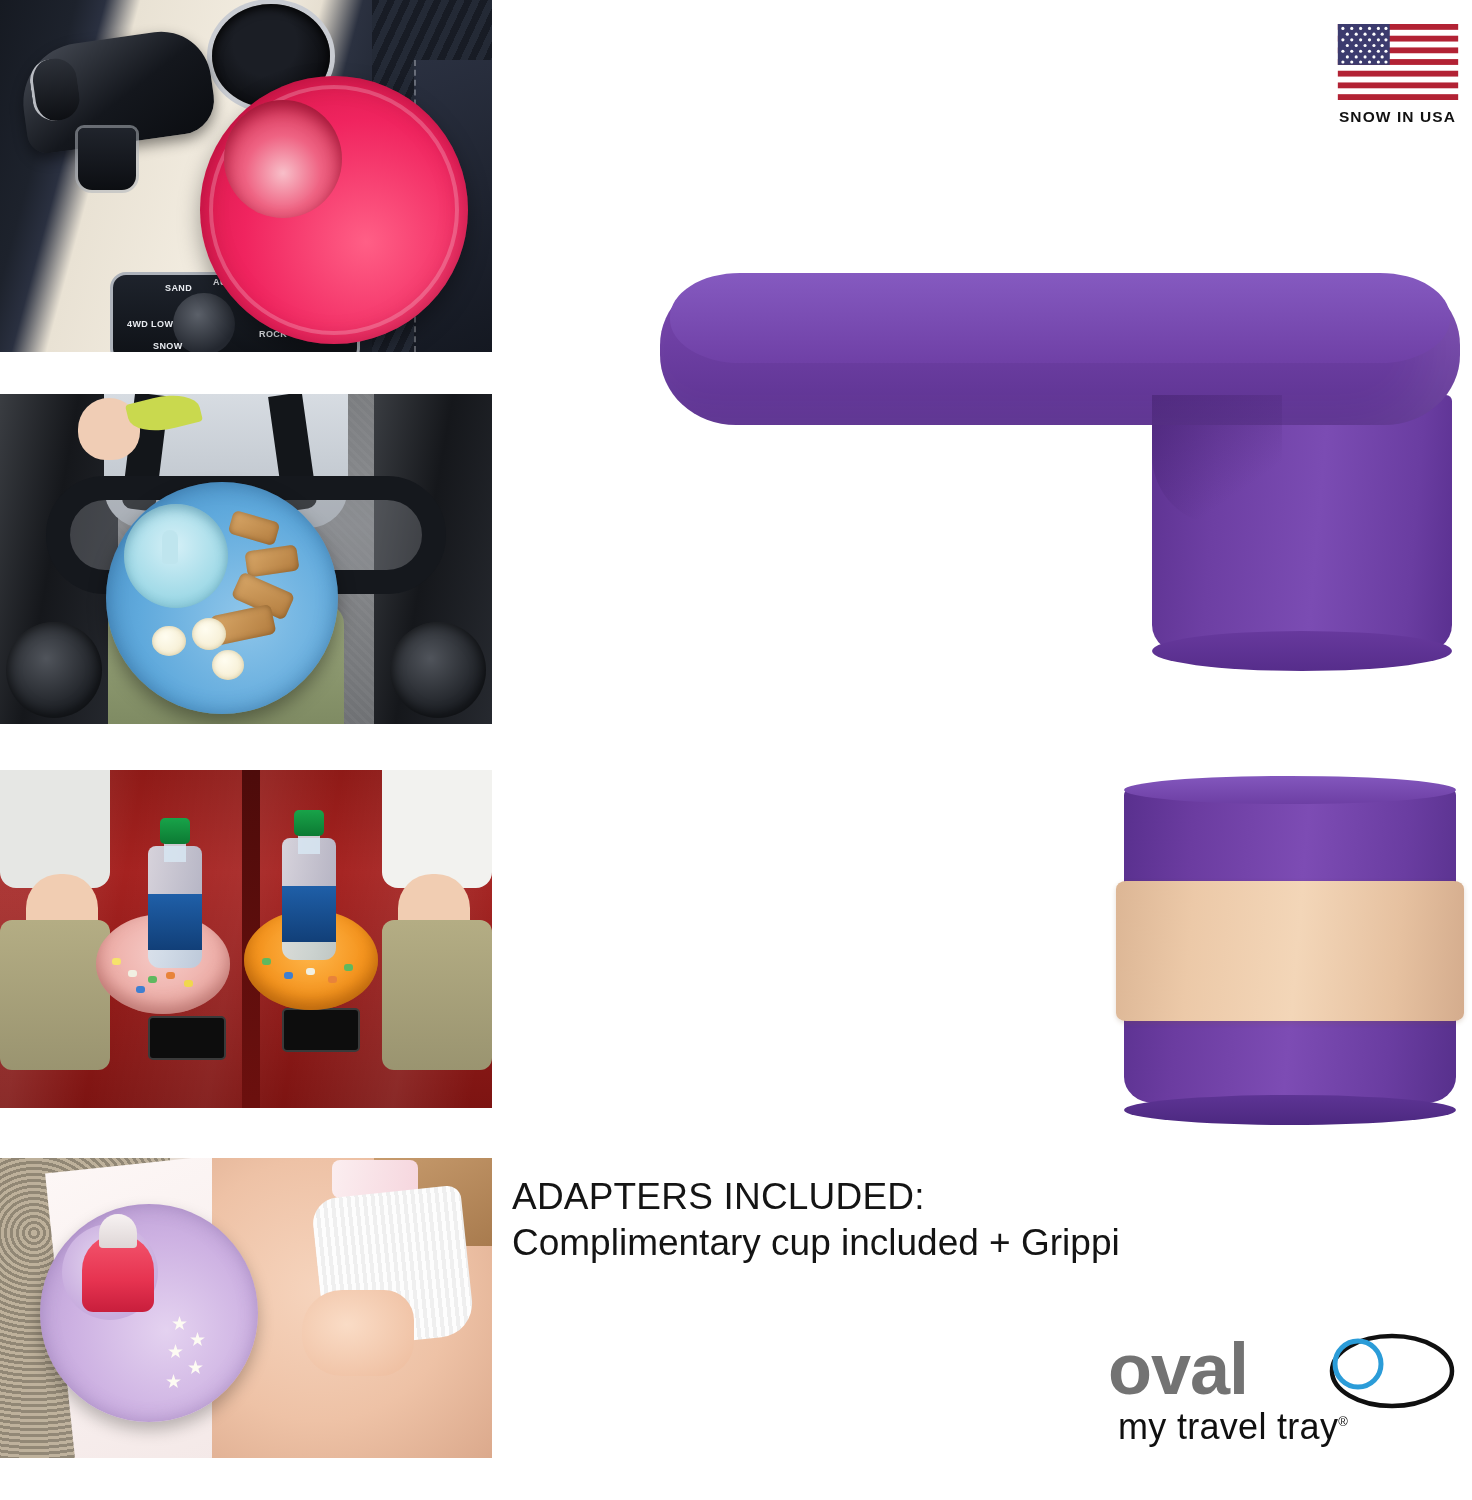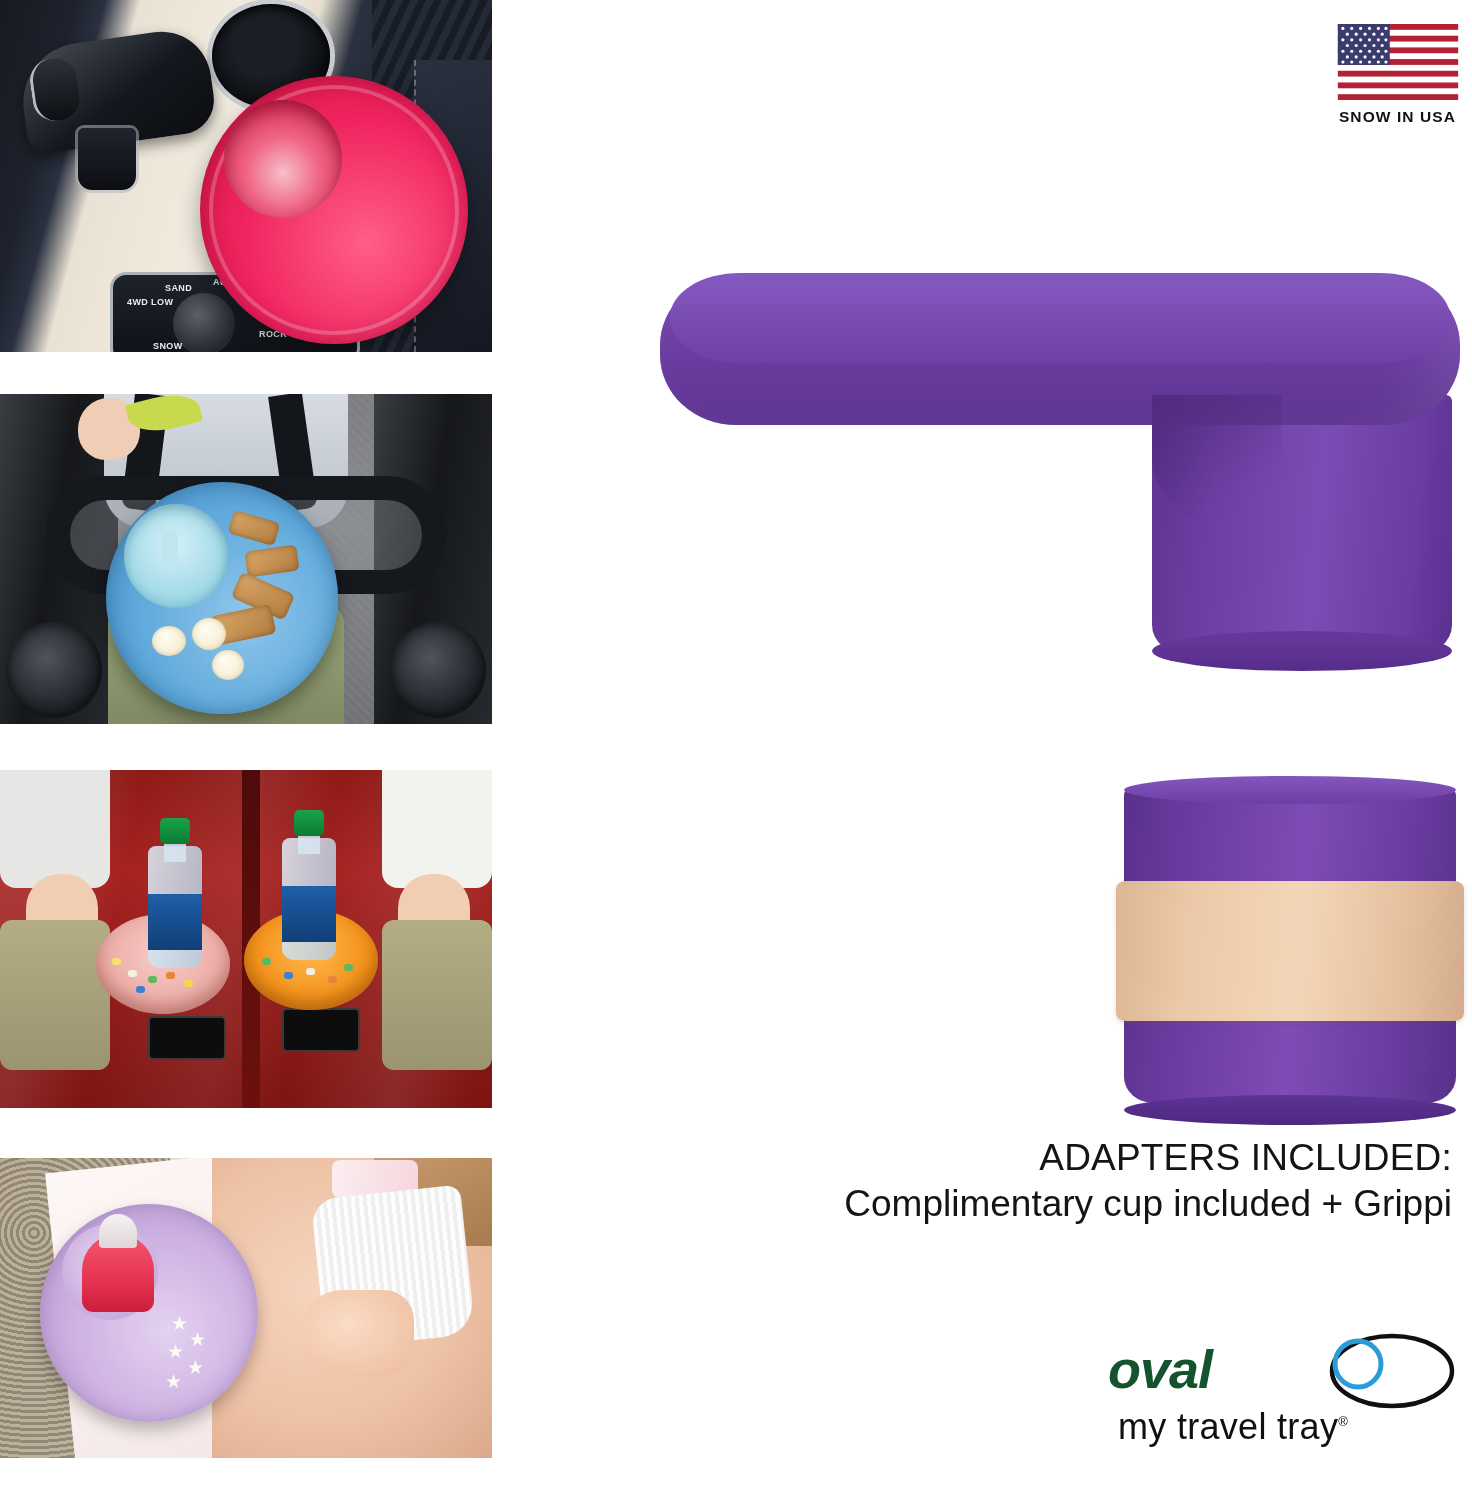--- a/index.html
+++ b/index.html
@@ -315,33 +315,33 @@
   }
   .grippi {
     position:absolute; left:4px; top:96px; width:348px; height:140px;
     background: linear-gradient(95deg,#dcb695 0%, #ecc9a8 22%, #f3d6b8 52%, #e6c1a0 80%, #d4ac8d 100%);
     border-radius: 10px / 8px;
     box-shadow: 0 2px 5px rgba(120,80,45,.2);
   }
 
   
   .adapters-text {
-    position:absolute; left:20px; top:1135px; width:940px;
-    text-align:right; color:#141414;
+    position:absolute; left:20px; top:1174px; width:940px;
+    text-align:left; color:#141414;
     font-family:"Liberation Sans", sans-serif;
   }
   .adapters-text .line { font-size:37px; line-height:46px; font-weight:400; }
   .adapters-text .line.head { letter-spacing:.2px; }
 
   
   .logo-block { position:absolute; right:10px; bottom:28px; width:372px; height:140px; }
   .logo-word-row { position:absolute; left:18px; top:6px; display:flex; align-items:center; }
   .logo-oval-text {
-    font-size:54px; font-weight:700; letter-spacing:-1px; color:#14532d;
-    font-family:"Liberation Sans", sans-serif; line-height:62px;font-style:italic;
+    font-size:72px; font-weight:700; letter-spacing:-1px; color:#737373;
+    font-family:"Liberation Sans", sans-serif; line-height:62px;
   }
   .logo-mark { position:absolute; right:6px; top:0px; width:130px; height:78px; }
   .logo-tagline {
     position:absolute; left:28px; top:74px; width:340px;
     font-size:36px; color:#101010; font-weight:400; letter-spacing:.3px;
     font-family:"Liberation Sans", sans-serif;
   }
   .logo-tagline sup { font-size:13px; vertical-align: super; }
 </style>
 </head>
@@ -352,21 +352,21 @@
   <div class="photo-block" id="photo-cars">
     <div class="photo-frame" style="height:352px;">
       <div class="scene-car">
         <div class="car-mat"></div>
         <div class="car-seat"></div>
         <div class="car-cupholder"></div>
         <div class="car-shift"></div>
         <div class="car-shift-stem"></div>
         <div class="car-knobpanel">
           <div class="car-knob"></div>
-          <div class="car-lbl" style="left:14px; top:22px;">4WD LOW</div>
+          <div class="car-lbl" style="left:14px; top:44px;">4WD LOW</div>
           <div class="car-lbl" style="left:52px; top:8px;">SAND</div>
           <div class="car-lbl" style="left:100px; top:2px;">AUTO</div>
           <div class="car-lbl" style="left:40px; top:66px;">SNOW</div>
           <div class="car-lbl" style="left:146px; top:54px;">ROCK</div>
           <div class="car-lbl" style="left:160px; top:14px;">MUD</div>
         </div>
         <div class="tray-pink">
           <div class="tray-pink-cup"></div>
         </div>
       </div>

